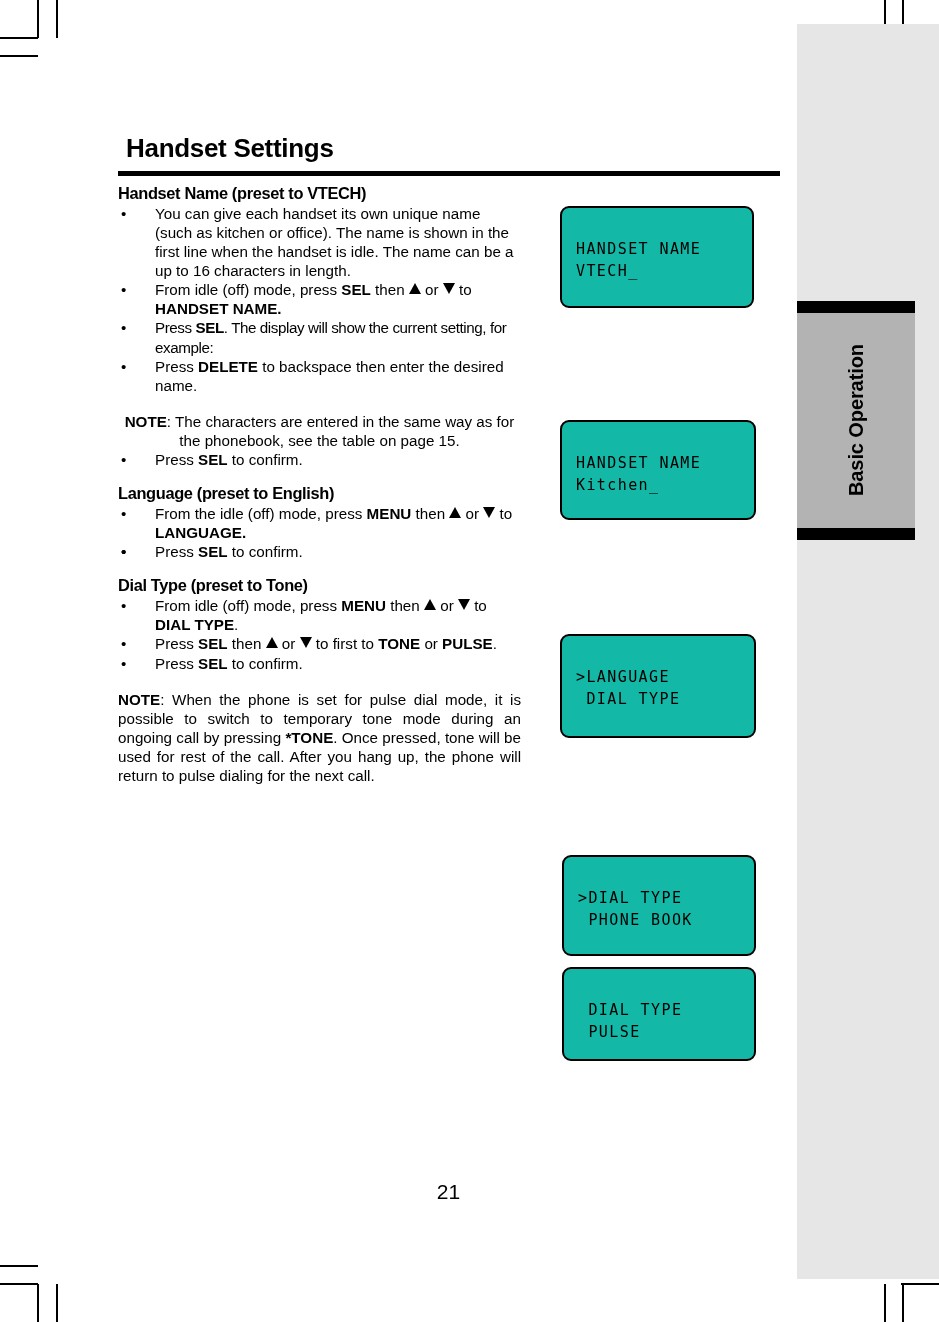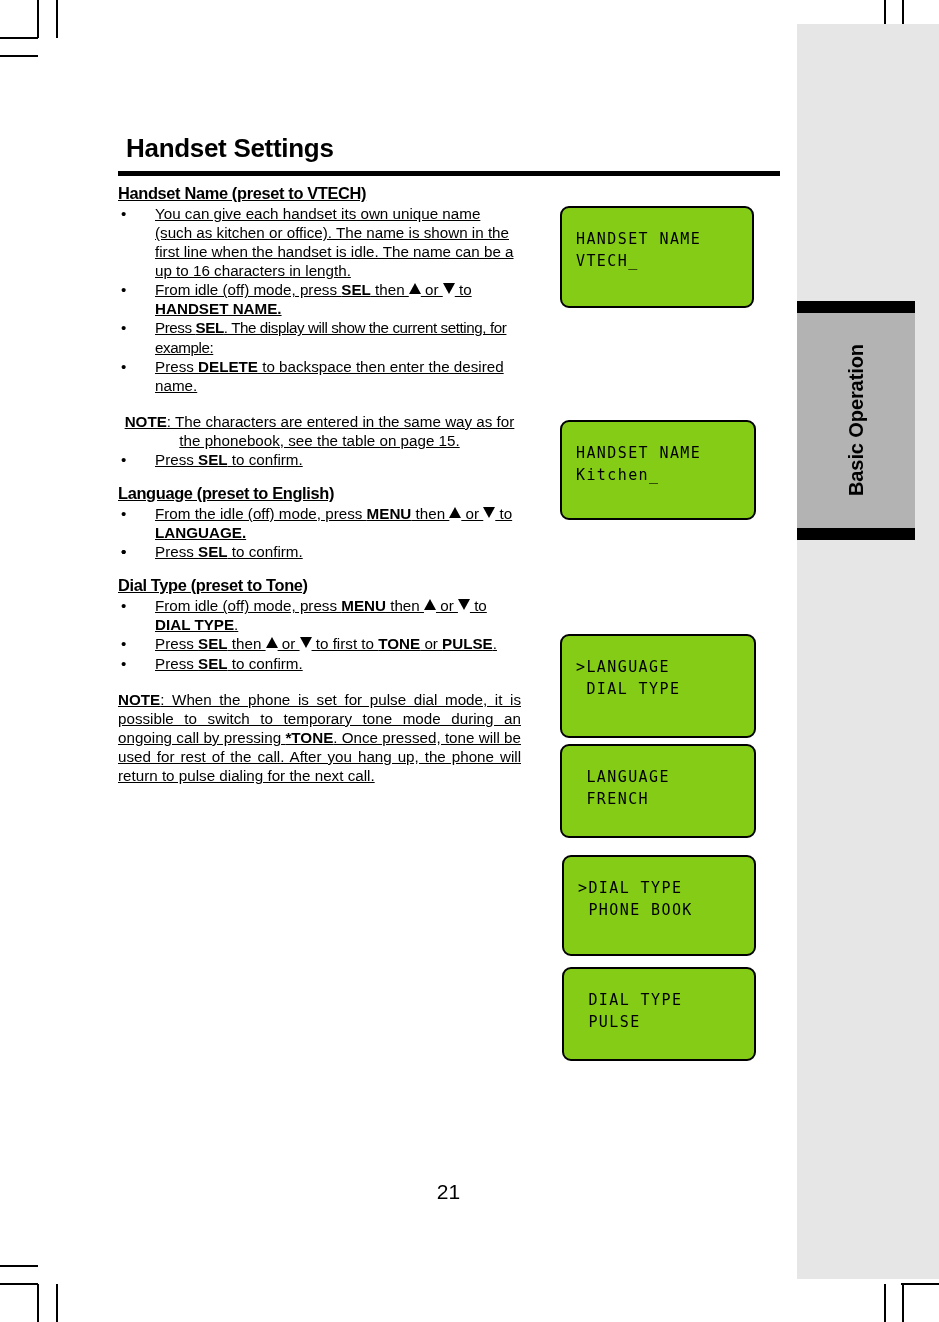--- a/index.html
+++ b/index.html
@@ -95,21 +95,20 @@
   }
 
   
   .text-col {
     position: absolute;
     left: 118px;
     top: 183px;
     width: 403px;
     font-size: 15.2px;
     line-height: 1.255;
-    text-decoration: underline;
   }
 
   h2.section-head {
     font-size: 16.4px;
     font-weight: bold;
     letter-spacing: -0.35px;
     margin: 0 0 1px 0;
     line-height: 1.22;
   }
   h2.section-head.sp-top { margin-top: 14px; }
@@ -156,23 +155,23 @@
     border-left: 6.5px solid transparent;
     border-right: 6.5px solid transparent;
     border-top: 11px solid #000;
   }
 
   
   .lcd {
     position: absolute;
     border: 2px solid #000000;
     border-radius: 9px;
-    background: #84cc16;
+    background: #14b8a6;
     box-sizing: border-box;
-    padding: 20px 0 0 14px;
+    padding: 30px 0 0 14px;
   }
   .lcd .line {
     font-family: "DejaVu Sans Mono", monospace;
     font-size: 15px;
     letter-spacing: 1.4px;
     line-height: 1.48;
     white-space: pre;
     -webkit-font-smoothing: none;
   }
 
@@ -307,24 +306,20 @@
   <div class="lcd" style="left:560px;top:420px;width:196px;height:100px;">
     <div class="line">HANDSET NAME</div>
     <div class="line">Kitchen_</div>
   </div>
 
   <div class="lcd" style="left:560px;top:634px;width:196px;height:104px;">
     <div class="line">&gt;LANGUAGE</div>
     <div class="line"> DIAL TYPE</div>
   </div>
 
-  <div class="lcd" style="left:560px;top:744px;width:196px;height:94px;">
-    <div class="line"> LANGUAGE</div>
-    <div class="line"> FRENCH</div>
-  </div>
 
   <div class="lcd" style="left:562px;top:855px;width:194px;height:101px;">
     <div class="line">&gt;DIAL TYPE</div>
     <div class="line"> PHONE BOOK</div>
   </div>
 
   <div class="lcd" style="left:562px;top:967px;width:194px;height:94px;">
     <div class="line"> DIAL TYPE</div>
     <div class="line"> PULSE</div>
   </div>

